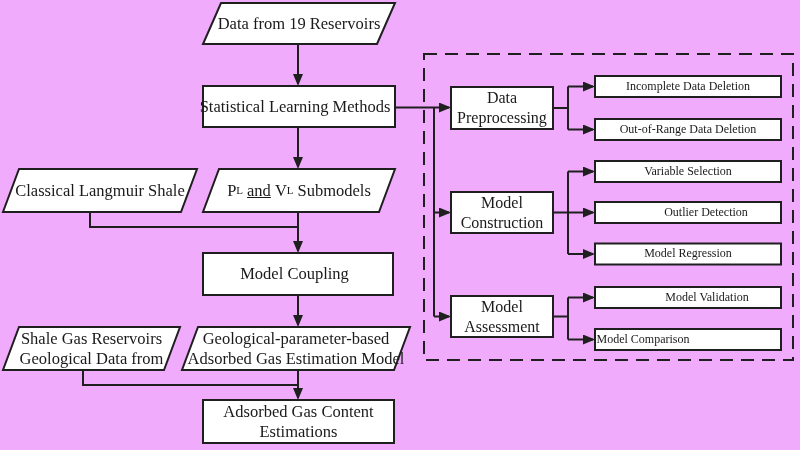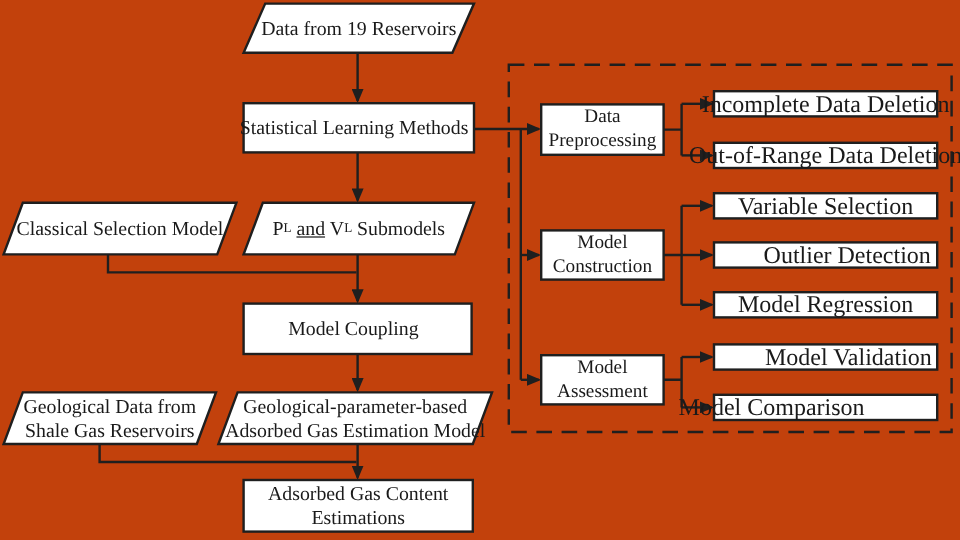--- a/index.html
+++ b/index.html
@@ -1,28 +1,28 @@
 <!DOCTYPE html>
 <html><head>
 <meta charset="utf-8">
 <style>
   html,body{margin:0;padding:0;background:#ffffff;}
   .stage{
-    position:relative;width:800px;height:450px;background:#c2410c;overflow:hidden;
+    position:relative;width:800px;height:450px;background:#f0abfc;overflow:hidden;
     font-family:"Liberation Serif","DejaVu Serif",serif;color:#1a1a1a;
   }
   .stage svg{position:absolute;left:0;top:0;}
   .lbl{
     position:absolute;display:flex;align-items:center;justify-content:center;
     text-align:center;font-size:16.5px;line-height:1.2;color:#1a1a1a;
     white-space:nowrap;
   }
   .lbl.two{flex-direction:column;}
   .lbl.cat{font-size:16px;line-height:1.22;}
-  .lbl.child{font-size:20px;}
+  .lbl.child{font-size:12px;}
   .sub{font-size:11px;vertical-align:-4px;}
   .sp-l{margin-left:4px;}
   .sp-r{margin-right:4px;text-decoration:underline;}
 </style>
 </head>
 <body>
 
 <div class="stage">
 
   <svg width="800" height="450" viewBox="0 0 800 450">
@@ -82,36 +82,36 @@
       <rect x="595" y="243.5" width="186" height="21"></rect>
       <rect x="595" y="287" width="186" height="21"></rect>
       <rect x="595" y="329" width="186" height="21"></rect>
     </g>
   </svg>
 
   <div class="lbl" style="left:203px;top:3px;width:192px;height:41px">Data from 19 Reservoirs</div>
 
   <div class="lbl" style="left:203px;top:86px;width:184px;height:41px">Statistical Learning Methods</div>
 
-  <div class="lbl" style="left:3px;top:169px;width:194px;height:43px">Classical Selection Model</div>
+  <div class="lbl" style="left:3px;top:169px;width:194px;height:43px">Classical Langmuir Shale</div>
 
   <div class="lbl" style="left:203px;top:169px;width:192px;height:43px">
     <span>P</span>
       <span class="sub">L</span>
       <span class="sp-l sp-r">and</span>
       <span>V</span>
       <span class="sub">L</span>
       <span class="sp-l">Submodels</span>
   </div>
 
   <div class="lbl" style="left:203px;top:253px;width:183px;height:42px">Model Coupling</div>
 
   <div class="lbl two" style="left:3px;top:327px;width:177px;height:43px">
+    <span>Shale Gas Reservoirs</span>
     <span>Geological Data from</span>
-    <span>Shale Gas Reservoirs</span>
   </div>
 
   <div class="lbl two" style="left:203px;top:400px;width:191px;height:43px">
     <span>Adsorbed Gas Content</span>
     <span>Estimations</span>
   </div>
 
   <div class="lbl two" style="left:182px;top:327px;width:228px;height:43px">
     <span>Geological-parameter-based</span>
     <span>Adsorbed Gas Estimation Model</span>

